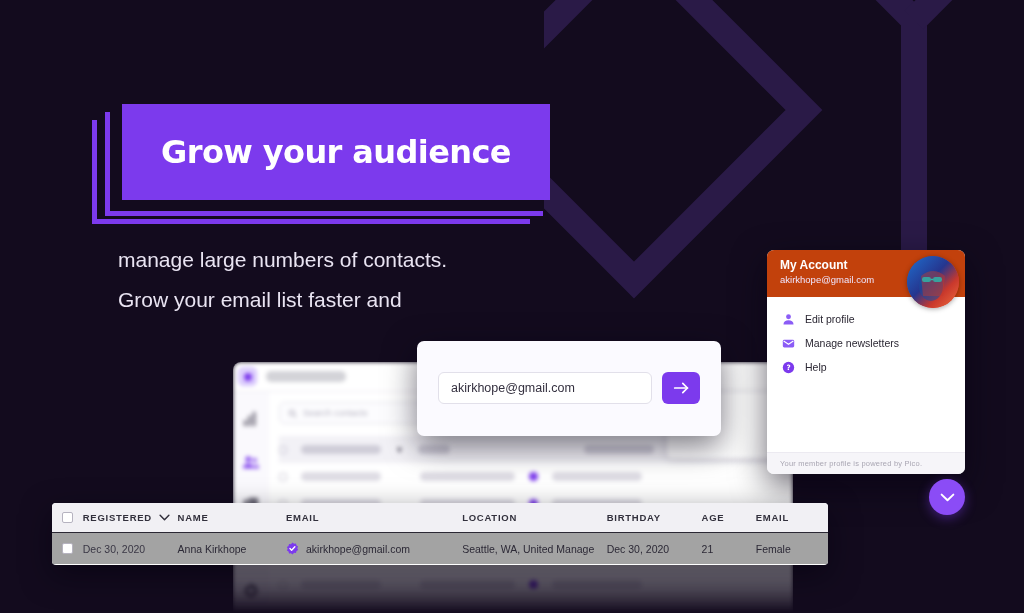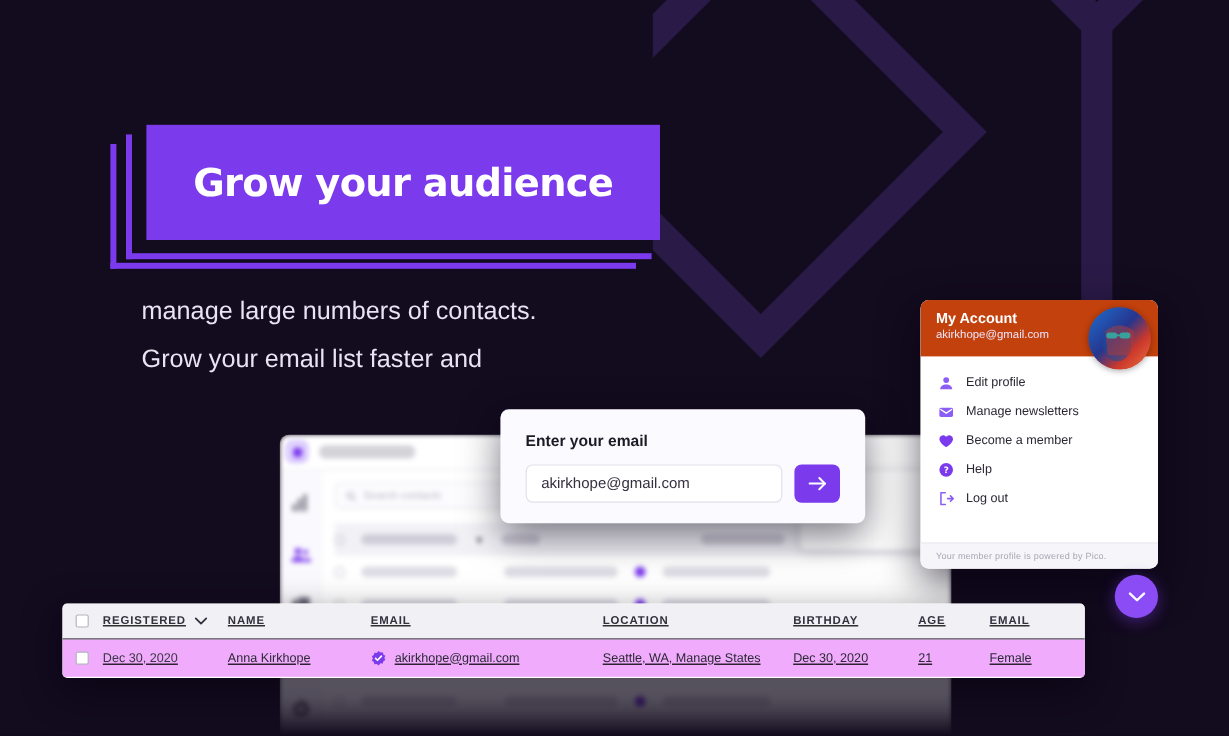--- a/index.html
+++ b/index.html
@@ -178,32 +178,31 @@
     position: absolute; bottom: 0; left: 0; right: 0;
     height: 22px; background: #f6f5f9;
     border-top: 1px solid #eceaf1;
     display: flex; align-items: center; padding-left: 13px;
     font-size: 7.5px; color: #a9a6b3; letter-spacing: .2px;
   }
 
   
   .ctable {
     position: absolute; left: 52px; top: 503px;
-    width: 852px; height: 62px;
+    width: 776px; height: 62px;
     background: #ffffff;
     border-radius: 4px;
     box-shadow: 0 10px 30px rgba(5,2,14,.55);
     overflow: hidden;
-    text-decoration: underline;
   }
   .ct-head {
     display: flex; align-items: center; height: 30px;
     background: #f1f0f4; border-bottom: 1px solid #2a2733;
   }
-  .ct-row { display: flex; align-items: center; height: 31px; background: #f0abfc; }
+  .ct-row { display: flex; align-items: center; height: 31px; background: #a3a3a3; }
   .ct-cell {
     font-size: 10.5px; color: #2c2936;
     display: flex; align-items: center; gap: 7px;
     padding-left: 0;
   }
   .ct-head .ct-cell {
     font-weight: bold; letter-spacing: .75px; font-size: 9.5px; color: #32303c;
   }
   .c-check { width: 34px; display:flex; align-items:center; justify-content:center; }
   .c-check .box { width: 11px; height: 11px; border: 1px solid #b6b3c0; border-radius: 2px; background:#fff; }
@@ -347,21 +346,20 @@
         </div>
       </div>
     </div>
     <div class="dash-right-card">
       <div class="drc-t">The Ge</div>
       <div class="drc-s">Mirand</div>
     </div>
   </div>
 
   <div class="email-modal">
-    <div class="email-label">Enter your email</div>
     <div class="email-row">
       <input class="email-input" type="text" value="akirkhope@gmail.com" style="">
       <button class="email-submit">
         <svg width="17" height="14" viewBox="0 0 20 16">
           <g fill="none" stroke="#ffffff" stroke-width="2" stroke-linecap="round" stroke-linejoin="round">
             <path d="M2 8h15"></path>
               <path d="M11.5 2.5L17 8l-5.5 5.5"></path>
           </g>
         </svg>
       </button>
@@ -408,45 +406,25 @@
           <svg width="13" height="13" viewBox="0 0 16 16">
               <rect x="1" y="3.5" width="14" height="9.5" rx="1.8" fill="#8b5cf6"></rect>
               <path d="M2 5l6 4 6-4" fill="none" stroke="#fff" stroke-width="1.4"></path>
             </svg>
         </span>
         <span>Manage newsletters</span>
       </div>
       <div class="acc-item">
         <span class="ic">
           <svg width="13" height="13" viewBox="0 0 16 16">
-              <path fill="#7c3aed" d="M8 14.2S1 10.3 1 5.9A3.9 3.9 0 018 3.6a3.9 3.9 0 017 2.3c0 4.4-7 8.3-7 8.3z"></path>
-            </svg>
-        </span>
-        <span>Become a member</span>
-      </div>
-      <div class="acc-item">
-        <span class="ic">
-          <svg width="13" height="13" viewBox="0 0 16 16">
               <circle cx="8" cy="8" r="7" fill="#7c3aed"></circle>
               <text x="8" y="11.6" font-size="9" font-family="DejaVu Sans, sans-serif" font-weight="bold" fill="#fff" text-anchor="middle">?</text>
             </svg>
         </span>
         <span>Help</span>
-      </div>
-      <div class="acc-item">
-        <span class="ic">
-          <svg width="13" height="13" viewBox="0 0 16 16">
-              <g fill="none" stroke="#8b5cf6" stroke-width="1.6" stroke-linecap="round" stroke-linejoin="round">
-                <path d="M7 2H2.6v12H7"></path>
-                <path d="M9.5 8H15"></path>
-                <path d="M12.4 5.2L15 8l-2.6 2.8"></path>
-              </g>
-            </svg>
-        </span>
-        <span>Log out</span>
       </div>
     </div>
     <div class="acc-foot">Your member profile is powered by Pico.</div>
   </div>
 
   <div class="ctable">
     <div class="ct-head">
       <div class="c-check">
           <div class="box"></div>
         </div>
@@ -481,21 +459,21 @@
         </div>
       <div class="ct-cell c-registered">Dec 30, 2020</div>
       <div class="ct-cell c-name">Anna Kirkhope</div>
       <div class="ct-cell c-email">
         <svg class="vbadge" viewBox="0 0 16 16">
           <path fill="#7c3aed" d="M8 .6l1.9 1.5 2.4-.2.6 2.3 2 1.3-1 2.2 1 2.2-2 1.3-.6 2.3-2.4-.2L8 15.4l-1.9-1.5-2.4.2-.6-2.3-2-1.3 1-2.2-1-2.2 2-1.3.6-2.3 2.4.2z"></path>
           <path d="M4.9 8.1l2 2 4-4.2" fill="none" stroke="#fff" stroke-width="1.7" stroke-linecap="round" stroke-linejoin="round"></path>
         </svg>
         <span>akirkhope@gmail.com</span>
       </div>
-      <div class="ct-cell c-location">Seattle, WA, Manage States</div>
+      <div class="ct-cell c-location">Seattle, WA, United Manage</div>
       <div class="ct-cell c-birthday">Dec 30, 2020</div>
       <div class="ct-cell c-age">21</div>
       <div class="ct-cell c-gender">Female</div>
     </div>
   </div>
 
   <div class="fab">
     <svg width="15" height="9" viewBox="0 0 16 10">
       <path d="M1.5 1.8L8 8L14.5 1.8" fill="none" stroke="#ffffff" stroke-width="2.2" stroke-linecap="round" stroke-linejoin="round"></path>
     </svg>

